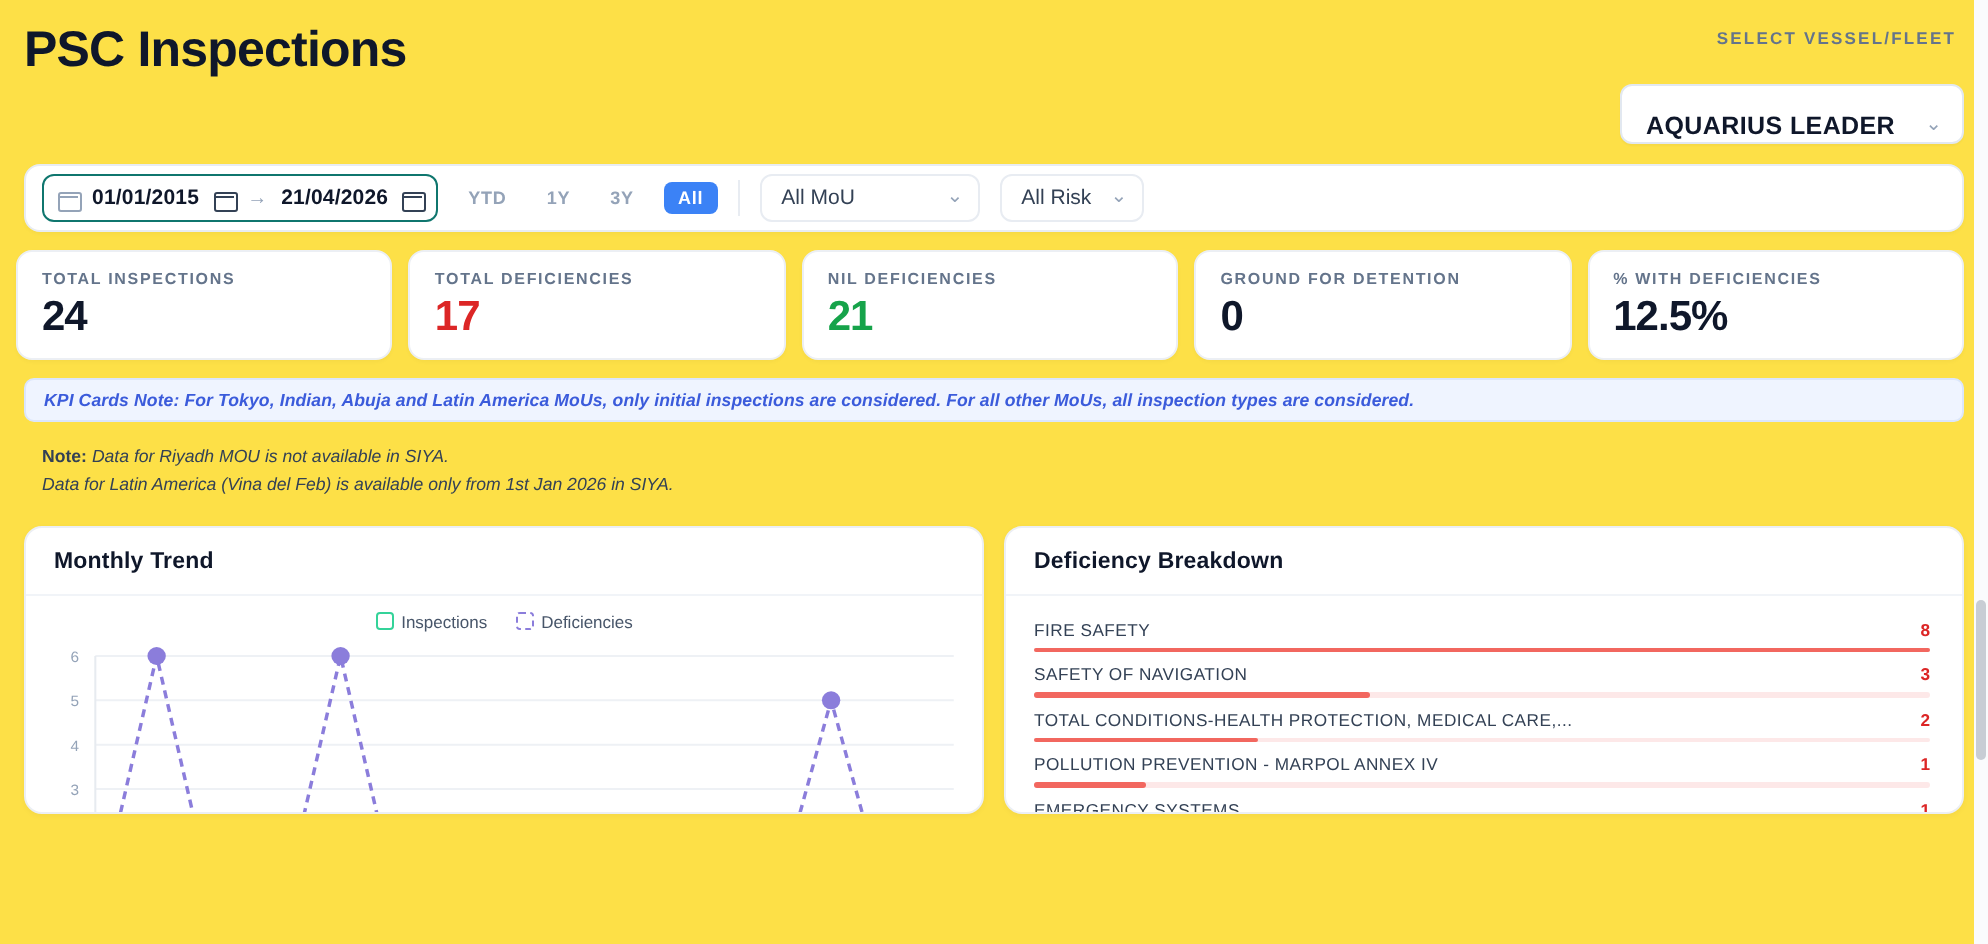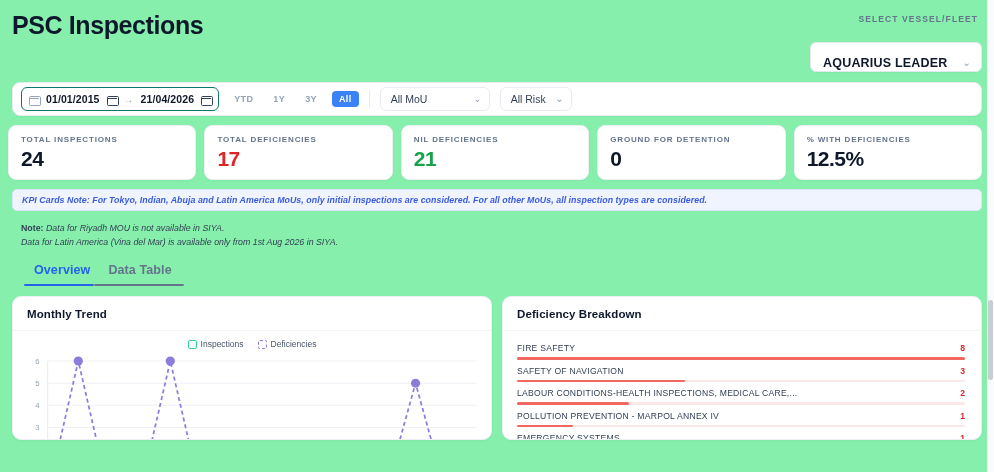--- a/index.html
+++ b/index.html
@@ -3,21 +3,21 @@
 <meta charset="utf-8">
 <style>
   * { box-sizing: border-box; margin: 0; padding: 0; }
   html, body {
     width: 994px; height: 472px;
     overflow: hidden;
     background: #ffffff;
     font-family: "Liberation Sans", sans-serif;
     color: #1e293b;
   }
-  .page { position: relative; width: 994px; height: 472px; background:#86efac; }
+  .page { position: relative; width: 994px; height: 472px; background:#fde047; }
 
   
   .header { display:flex; align-items:flex-start; justify-content:space-between; padding: 10px 12px 0 12px; }
   .page-title { font-size: 25px; font-weight: 700; letter-spacing:-0.4px; color:#0f172a; line-height:1.25; }
   .vessel-block { width: 214px; padding-top: 4px; }
   .vessel-label {
     font-size: 8.5px; font-weight: 700; letter-spacing: 1.1px;
     color:#64748b; text-align: right; padding-right: 4px; margin-bottom: 18px;
   }
   .vessel-select {
@@ -200,30 +200,23 @@
     <div class="kpi">
       <div class="kpi-label">% WITH DEFICIENCIES</div>
       <div class="kpi-value">12.5%</div>
     </div>
   </div>
 
   <div class="kpi-note">KPI Cards Note: For Tokyo, Indian, Abuja and Latin America MoUs, only initial inspections are considered. For all other MoUs, all inspection types are considered.</div>
   <div class="note-block">
     <div><span class="lbl">Note:</span>
       <i>Data for Riyadh MOU is not available in SIYA.</i></div>
-    <div><i>Data for Latin America (Vina del Mar) is available only from 1st Aug 2026 in SIYA.</i></div>
-  </div>
-
-  <div class="tabs-wrap">
-    <div class="tabs">
-      <div class="tab active">Overview</div>
-      <div class="tab">Data Table</div>
-    </div>
-    <div class="tabline"></div>
-  </div>
+    <div><i>Data for Latin America (Vina del Feb) is available only from 1st Jan 2026 in SIYA.</i></div>
+  </div>
+
 
   <div class="panels">
 
     <div class="panel">
       <div class="panel-title">Monthly Trend</div>
       <div class="chart-body">
         <div class="legend">
           <div class="it">
             <span class="lg-box"></span>
             <span>Inspections</span>
@@ -273,21 +266,21 @@
             <div class="def-top">
               <span class="def-name">SAFETY OF NAVIGATION</span>
               <span class="def-cnt">3</span>
             </div>
             <div class="def-track">
               <div class="def-fill" style="width: 37.5%;"></div>
             </div>
           </div>
           <div class="def-row">
             <div class="def-top">
-              <span class="def-name">LABOUR CONDITIONS-HEALTH INSPECTIONS, MEDICAL CARE,...</span>
+              <span class="def-name">TOTAL CONDITIONS-HEALTH PROTECTION, MEDICAL CARE,...</span>
               <span class="def-cnt">2</span>
             </div>
             <div class="def-track">
               <div class="def-fill" style="width: 25%;"></div>
             </div>
           </div>
           <div class="def-row">
             <div class="def-top">
               <span class="def-name">POLLUTION PREVENTION - MARPOL ANNEX IV</span>
               <span class="def-cnt">1</span>

